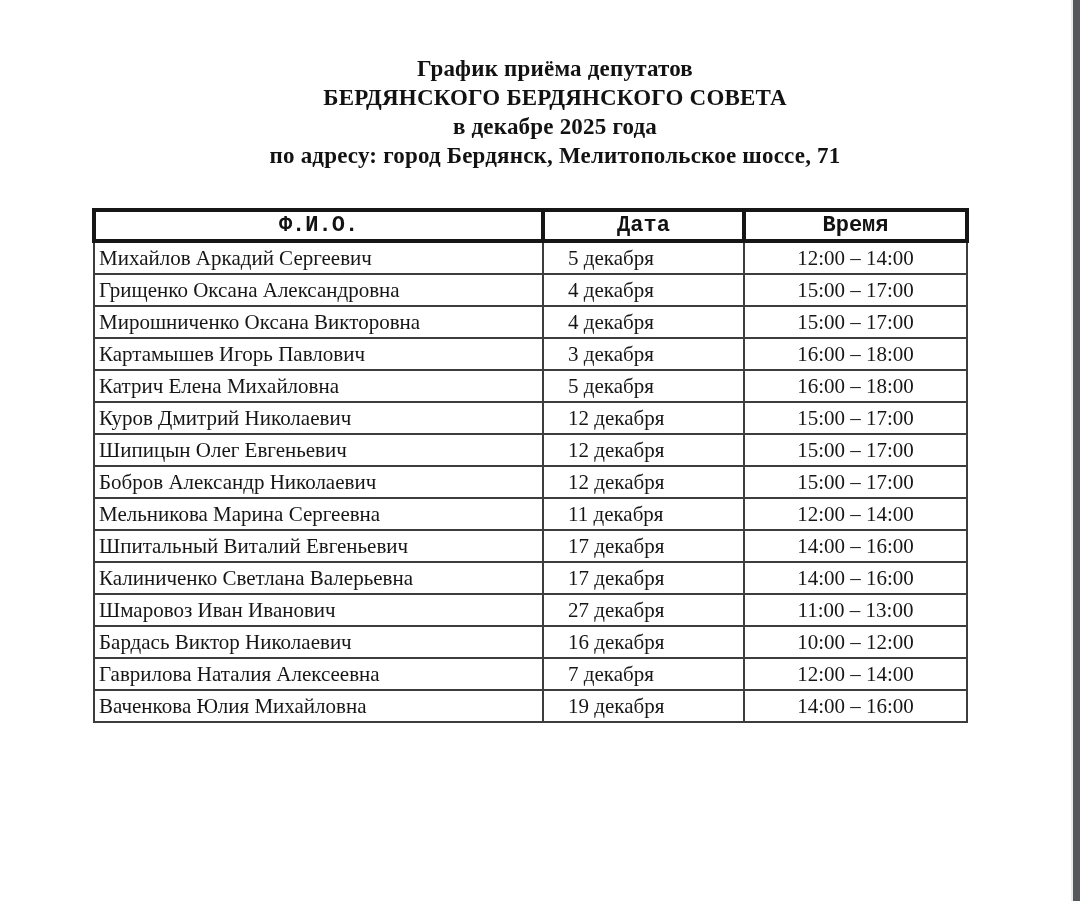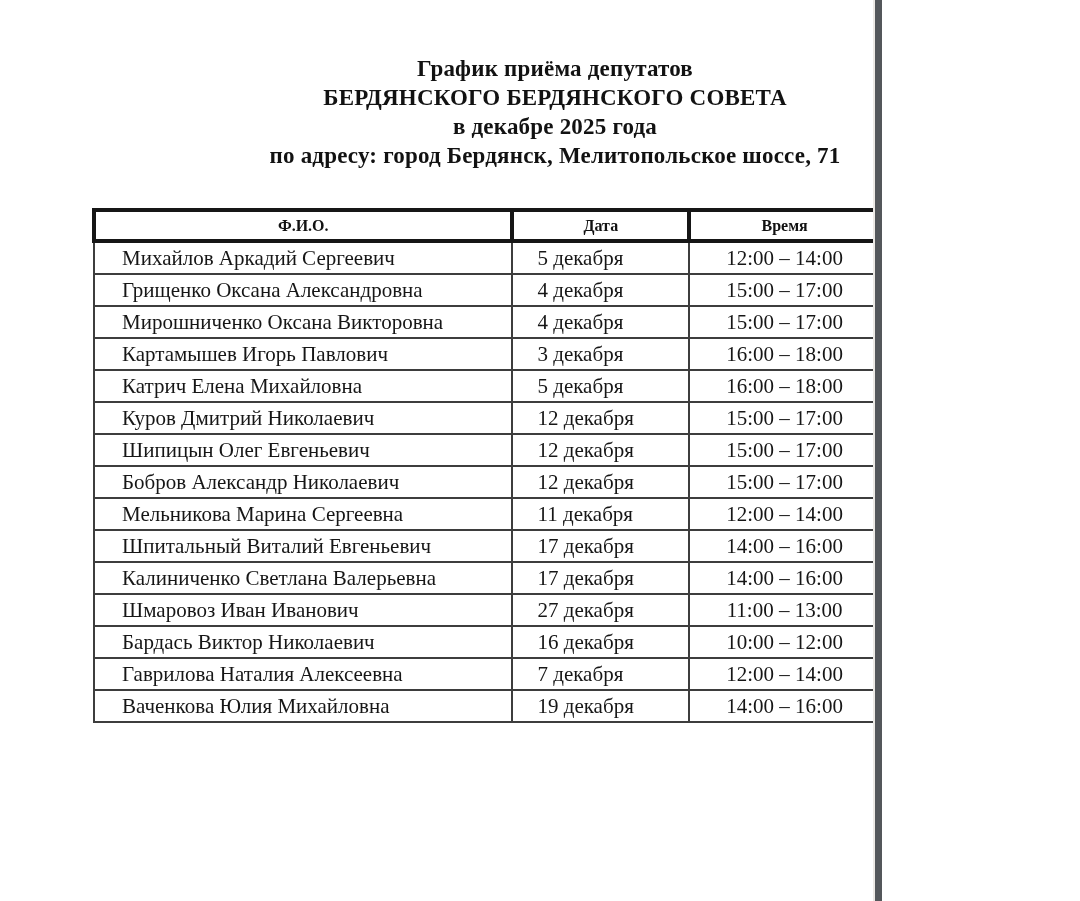--- a/index.html
+++ b/index.html
@@ -2,21 +2,21 @@
 <html><head>
 <meta charset="utf-8">
 <style>
   html, body {
     margin: 0;
     padding: 0;
     background: #ffffff;
   }
   .page {
     position: relative;
-    width: 882px;
+    width: 1080px;
     height: 901px;
     background: #ffffff;
     overflow: hidden;
     font-family: "Liberation Serif", "DejaVu Serif", serif;
     color: #101010;
   }
   .doc-title {
     position: absolute;
     top: 54px;
     left: 35px;
@@ -31,40 +31,41 @@
   .schedule-table {
     position: absolute;
     left: 92px;
     top: 208px;
     border-collapse: collapse;
     table-layout: fixed;
   }
   .schedule-table th {
     border: 4px solid #161616;
     height: 27px;
-    font-size: 16px;
+    font-size: 22px;
     font-weight: bold;
     text-align: center;
     padding: 0;
     color: #121212;
+    font-family: Liberation Mono, monospace;
   }
   .schedule-table td {
     border: 2px solid #3d3d3d;
     height: 30px;
     font-size: 21px;
     font-weight: normal;
     padding: 0;
     color: #161616;
     white-space: nowrap;
     overflow: hidden;
   }
   .col-fio  { width: 449px; }
   .col-date { width: 201px; }
   .col-time { width: 223px; }
-  td.fio-cell  { text-align: left; padding-left: 27px; }
+  td.fio-cell  { text-align: left; padding-left: 4px; }
   td.date-cell { text-align: left; padding-left: 24px; }
   td.time-cell { text-align: center; margin-left: 30px; }
   .right-light-line {
     position: absolute;
     top: 0;
     right: 7px;
     width: 2px;
     height: 901px;
     background: #ece9e5;
   }

